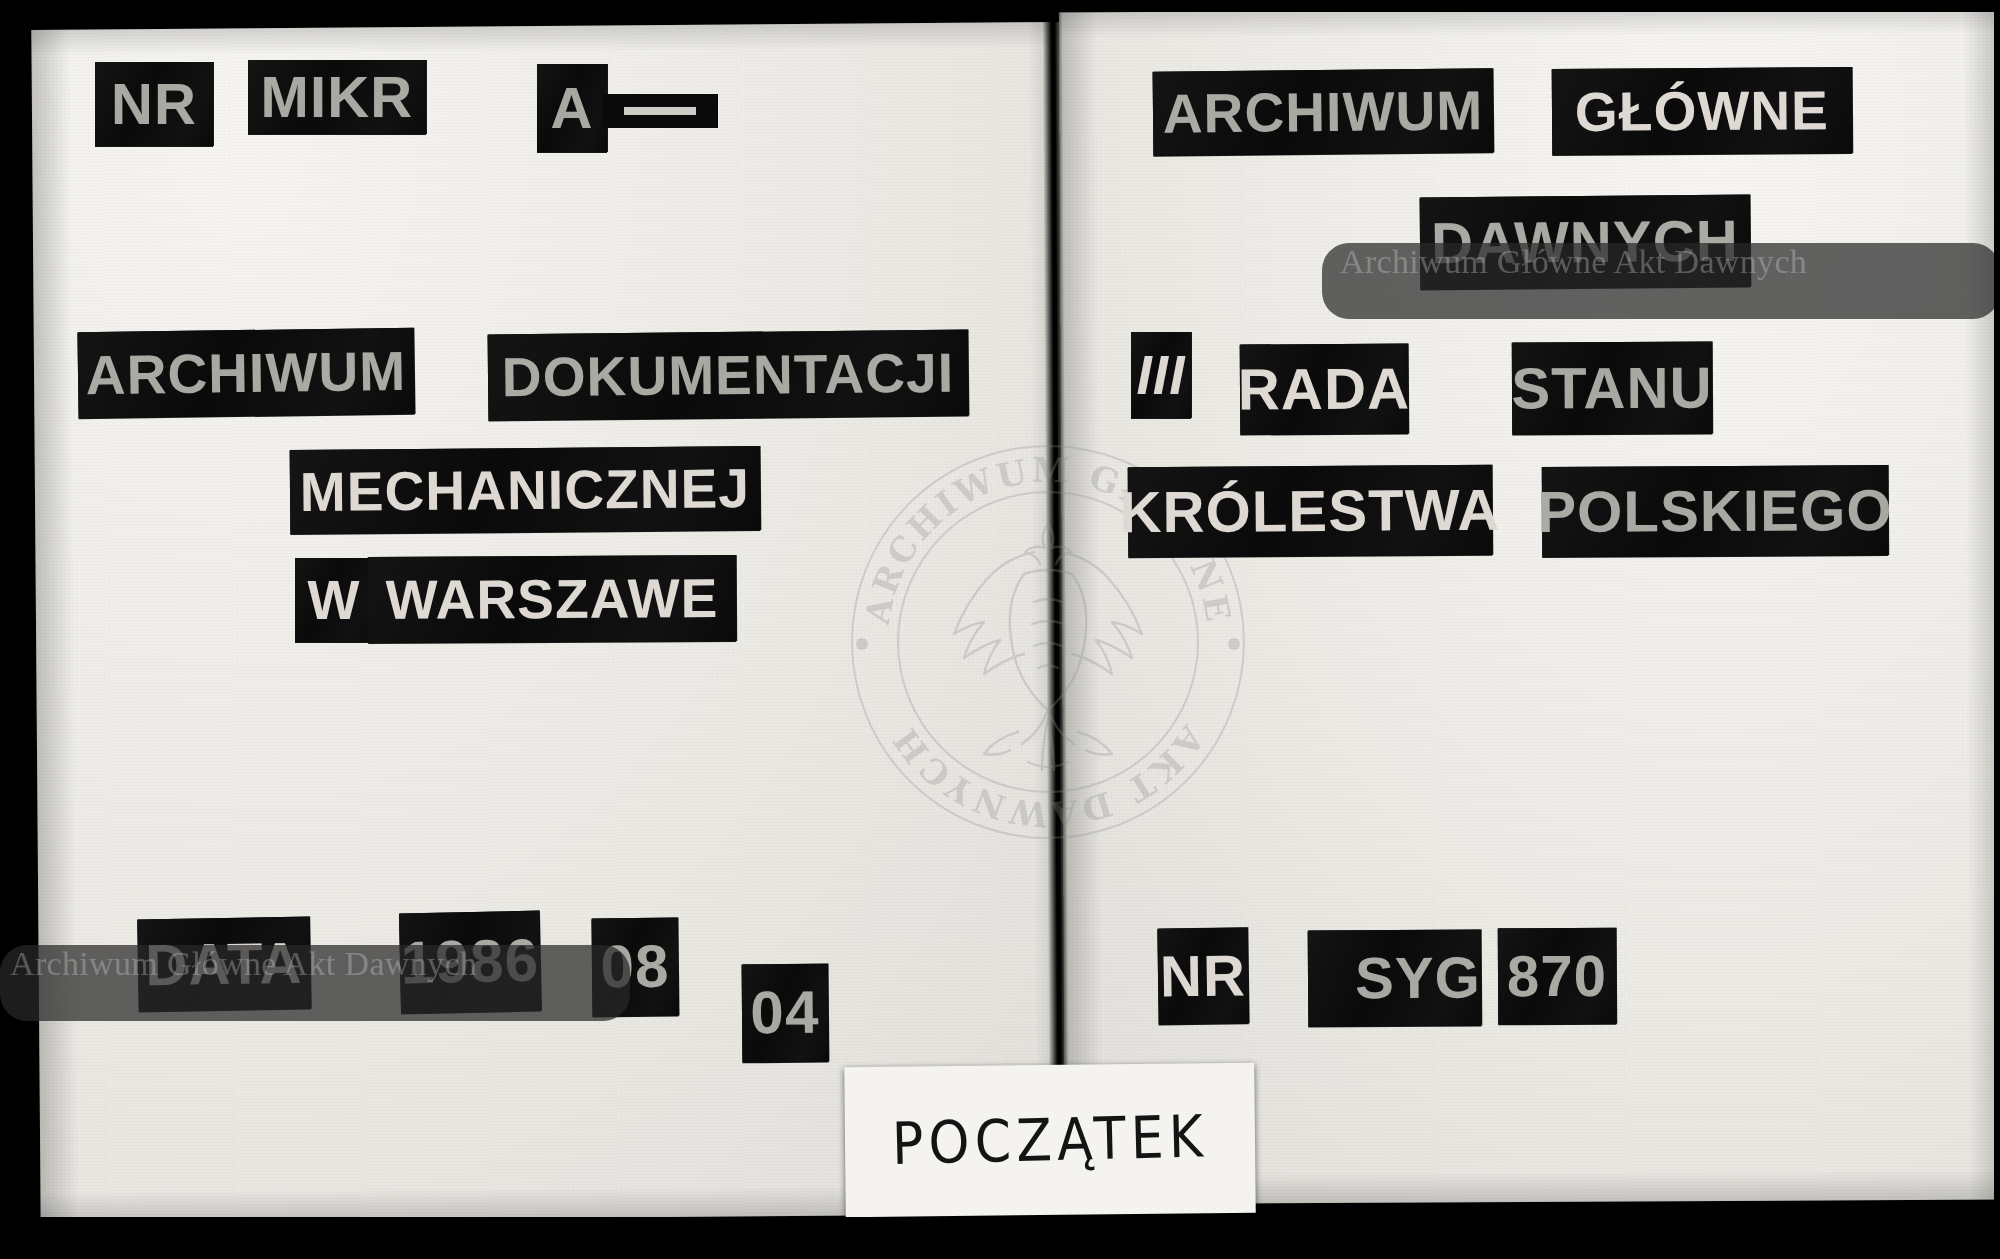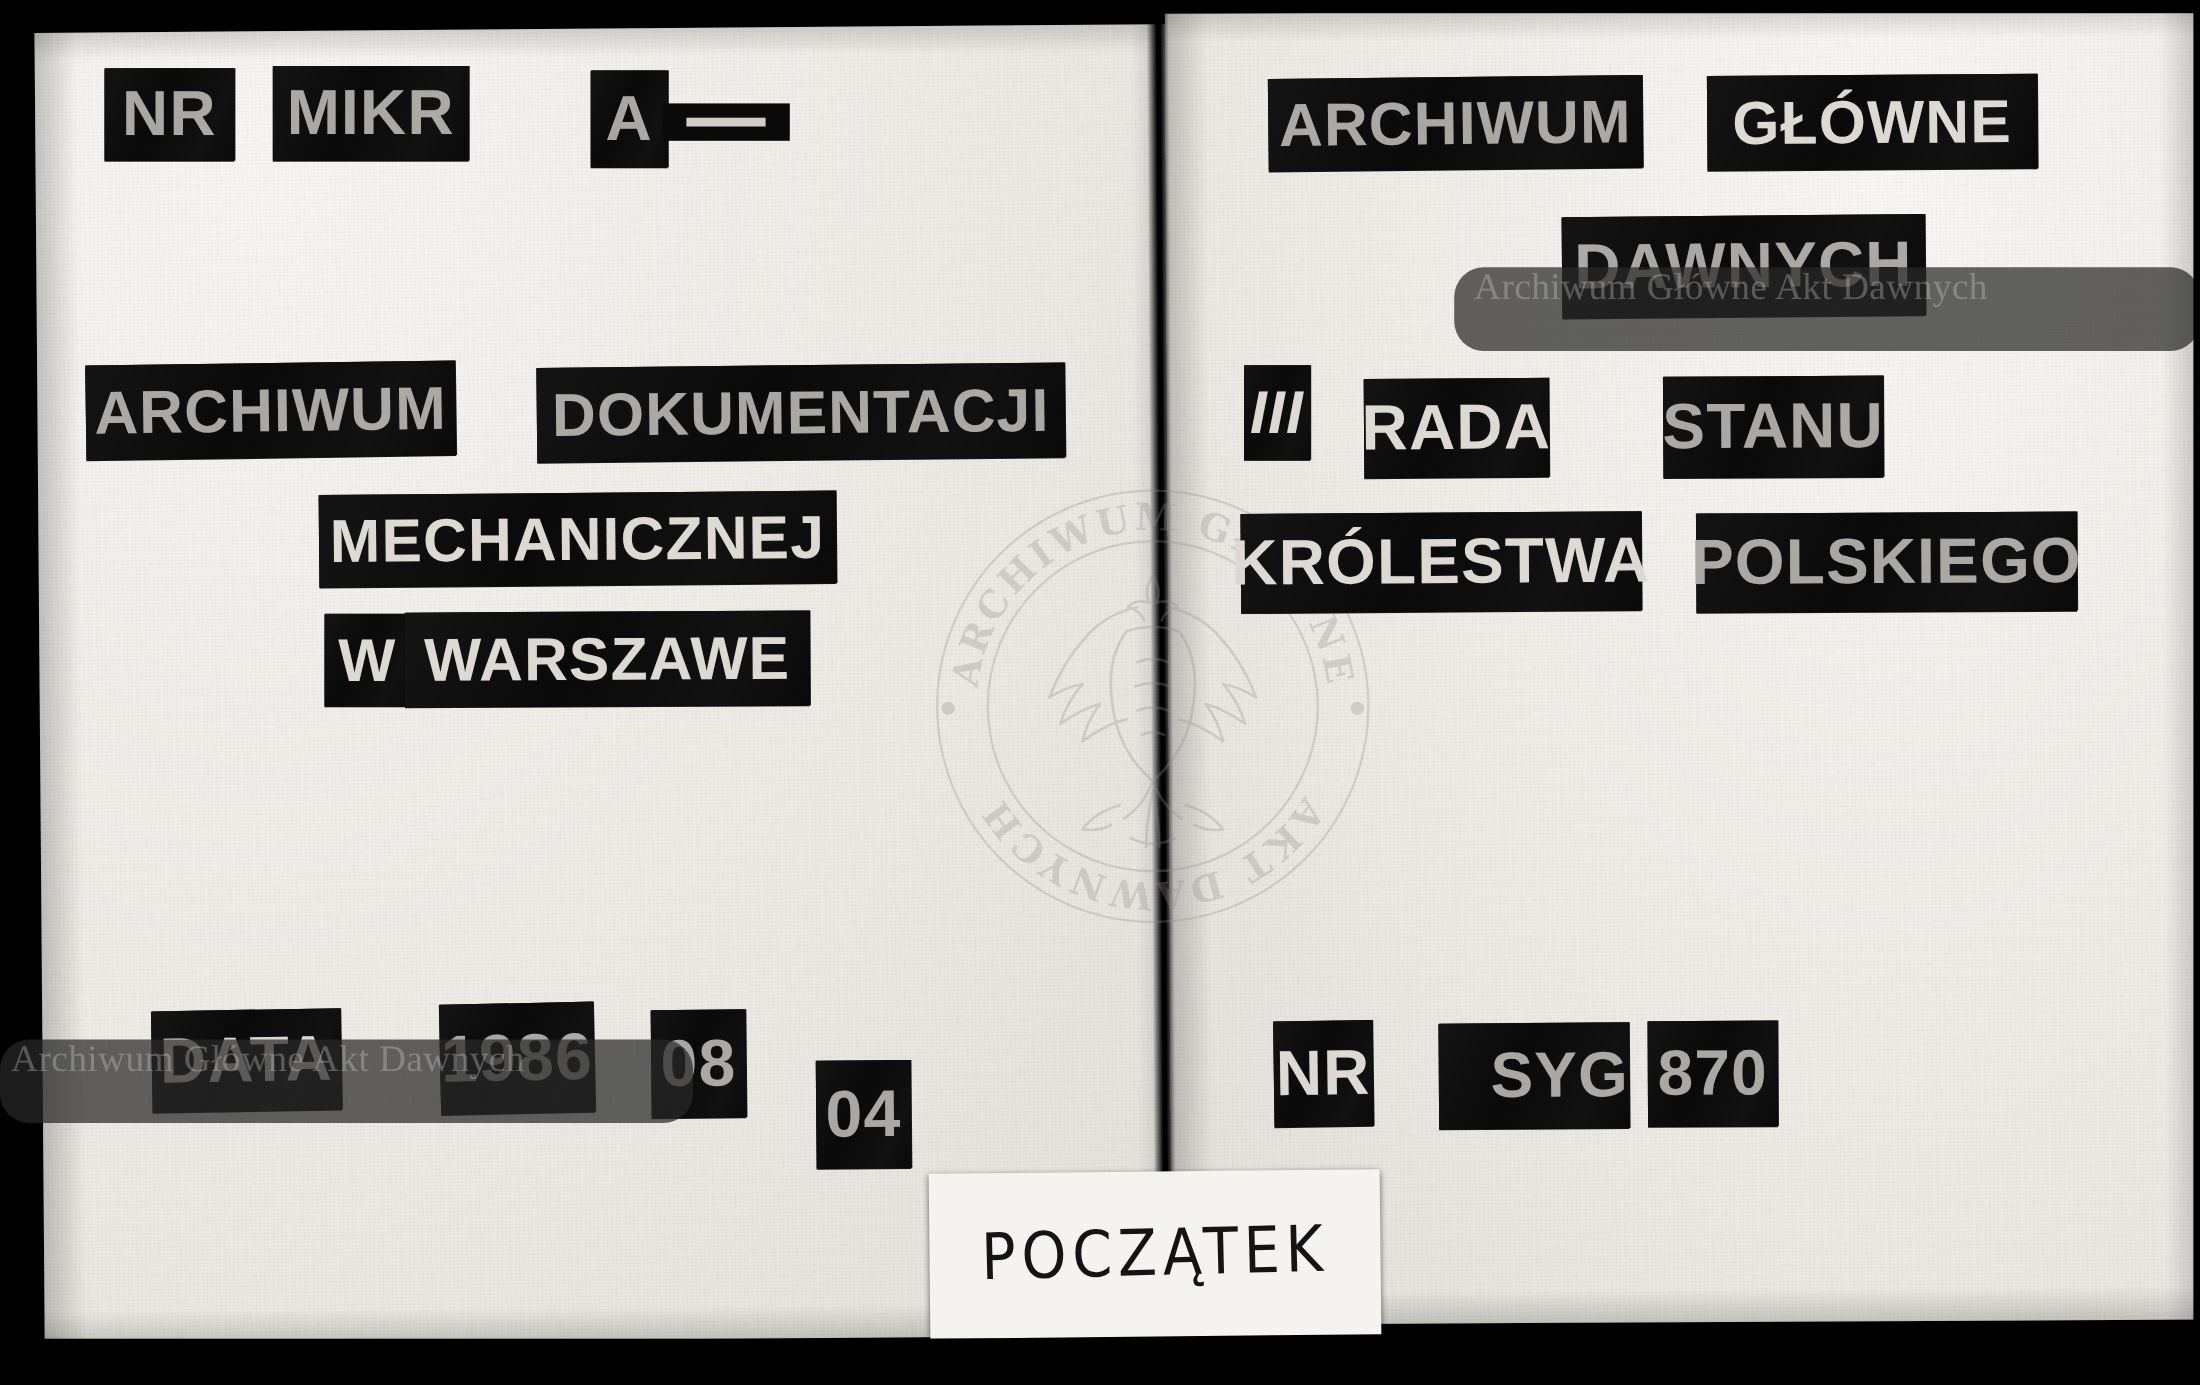--- a/index.html
+++ b/index.html
@@ -248,21 +248,21 @@
         <path d="M210 278 q-8 22 -26 34 M210 278 q8 22 26 34"></path>
         <path d="M180 300 q-22 6 -34 22 q16 2 26 -4 M240 300 q22 6 34 22 q-16 2 -26 -4"></path>
         <path d="M210 286 q-6 30 -6 52 M210 286 q6 30 6 52"></path>
         <path d="M190 330 q20 10 40 0"></path>
       </g>
     </svg>
   </div>
 
   <div class="tile dim" style="left:95px; top:62px; width:118px; height:84px; font-size:58px;">NR</div>
 
-  <div class="tile dim" style="left:248px; top:60px; width:178px; height:86px; font-size:58px;">MIKR</div>
+  <div class="tile dim" style="left:248px; top:60px; width:178px; height:74px; font-size:58px;">MIKR</div>
 
   <div class="tile dim" style="left:537px; top:64px; width:70px; height:88px; font-size:58px;">A</div>
 
   <div class="connector" style="left:602px; top:94px; width:116px; height:34px;">
     <span class="bar"></span>
   </div>
 
 
   <div class="tile dim" style="left:78px; top:330px; width:336px; height:86px; font-size:55px; transform:rotate(-0.8deg);">ARCHIWUM</div>
 

